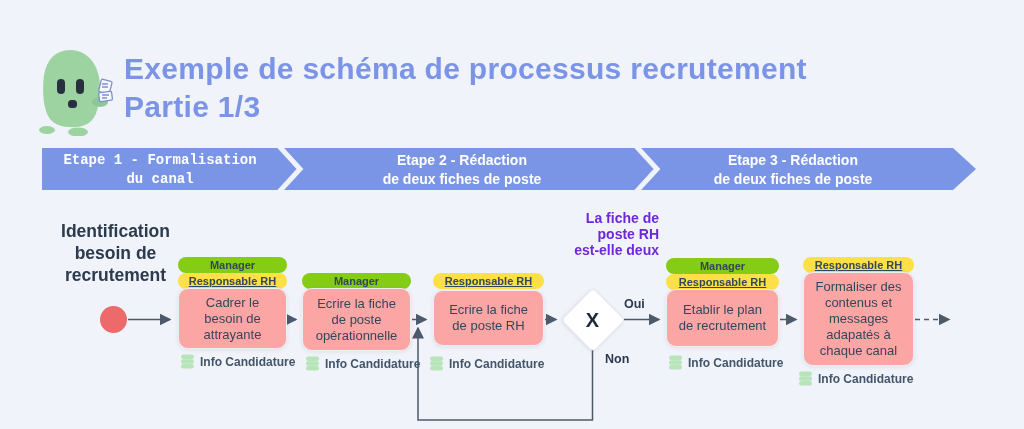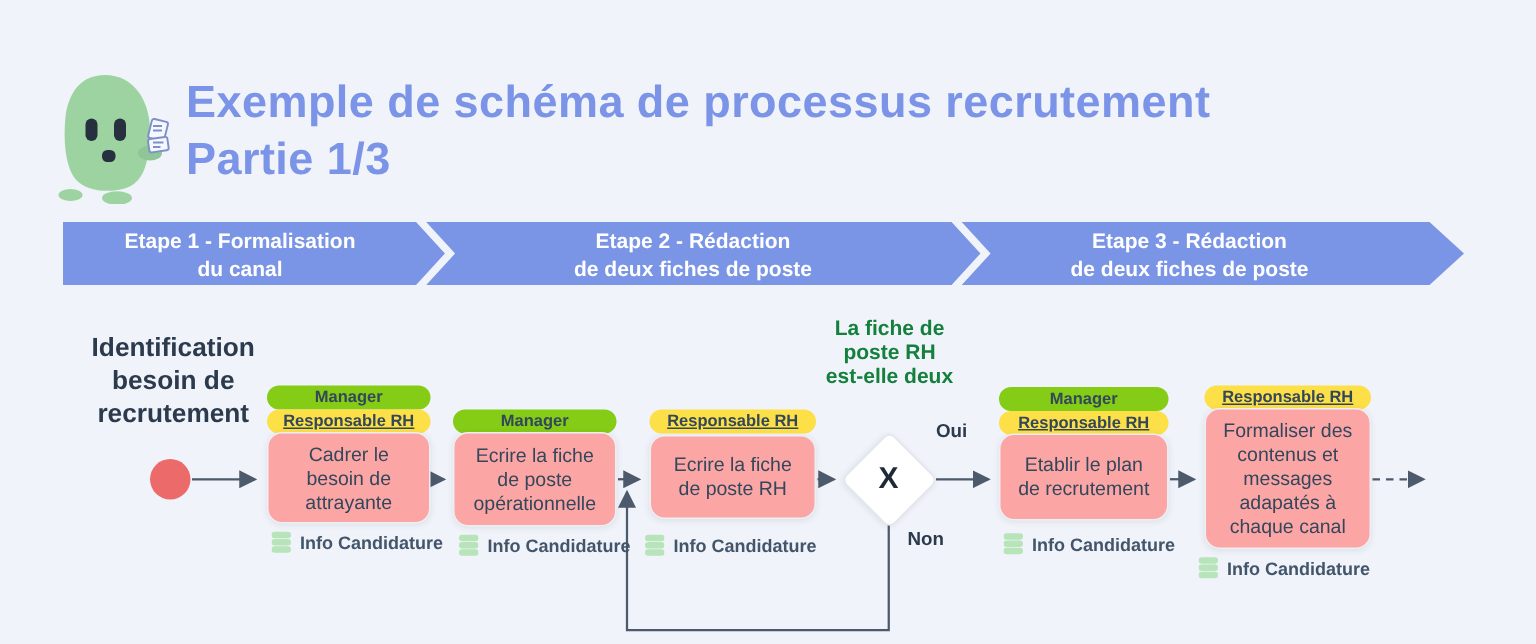--- a/index.html
+++ b/index.html
@@ -8,21 +8,21 @@
 
   
   .mascot{position:absolute;left:26px;top:8px;width:90px;height:92px;}
   .title{position:absolute;left:124px;top:14px;width:860px;color:#7b94e7;
          font-weight:bold;font-size:30px;line-height:38px;letter-spacing:.3px;}
 
   
   .banner-svg{position:absolute;left:42px;top:111px;width:940px;height:44px;}
   .step-label{position:absolute;color:#ffffff;font-weight:bold;font-size:14px;
               line-height:19px;text-align:center;top:115px;}
-  .step1{left:52px;width:216px;}
+  .step1{left:52px;width:216px;font-family:Liberation Mono, monospace;}
   .step2{left:352px;width:220px;}
   .step3{left:683px;width:220px;}
   .step-label span{display:block;}
 
   
   .connectors{position:absolute;left:0;top:0;width:1024px;height:429px;pointer-events:none;}
 
   
   .start-label{position:absolute;left:38px;top:184px;width:155px;text-align:center;
                color:#2c3a4d;font-weight:bold;font-size:17.5px;line-height:22px;}
@@ -51,31 +51,31 @@
   .p5a{left:803px;top:221px;width:111px;}
 
   .ds{position:absolute;display:flex;align-items:center;gap:6px;color:#42556b;
       font-size:12px;font-weight:600;white-space:nowrap;}
   .ds1{left:181px;top:318px;}
   .ds2{left:306px;top:320px;}
   .ds3{left:430px;top:320px;}
   .ds4{left:669px;top:319px;}
   .ds5{left:799px;top:335px;}
 
-  .question{position:absolute;left:527px;top:174px;width:132px;text-align:center;
-            color:#15803d;font-weight:bold;font-size:14px;line-height:16px;}
+  .question{position:absolute;left:527px;top:174px;width:132px;text-align:right;
+            color:#6d28d9;font-weight:bold;font-size:14px;line-height:16px;}
   .question span{display:block;}
 
   .diamond{position:absolute;left:570px;top:261px;width:44px;height:44px;background:#ffffff;
            border:1px solid #e2e6ee;border-radius:5px;transform:rotate(45deg);
            box-shadow:0 1px 4px rgba(45,62,80,.10);display:flex;align-items:center;justify-content:center;}
   .diamond span{transform:rotate(-45deg);font-weight:bold;font-size:20px;color:#1f2a38;}
 
   .branch{position:absolute;color:#2c3a4d;font-weight:bold;font-size:12.5px;}
-  .yes{left:624px;top:244px;}
+  .yes{left:624px;top:261px;}
   .no{left:605px;top:316px;}
 </style>
 </head>
 <body>
 
 <div class="stage">
 
   <svg class="mascot" viewBox="0 0 90 92">
     <path d="M44,6 C63,6 75,23 74,47 C73,66 69,77 59,81 C48,85 31,84 24,75 C17,66 16,47 18,31 C21,15 30,6 44,6 Z" fill="#9dd3a0"></path>
     <ellipse cx="21" cy="86" rx="8" ry="4" fill="#9dd3a0"></ellipse>

